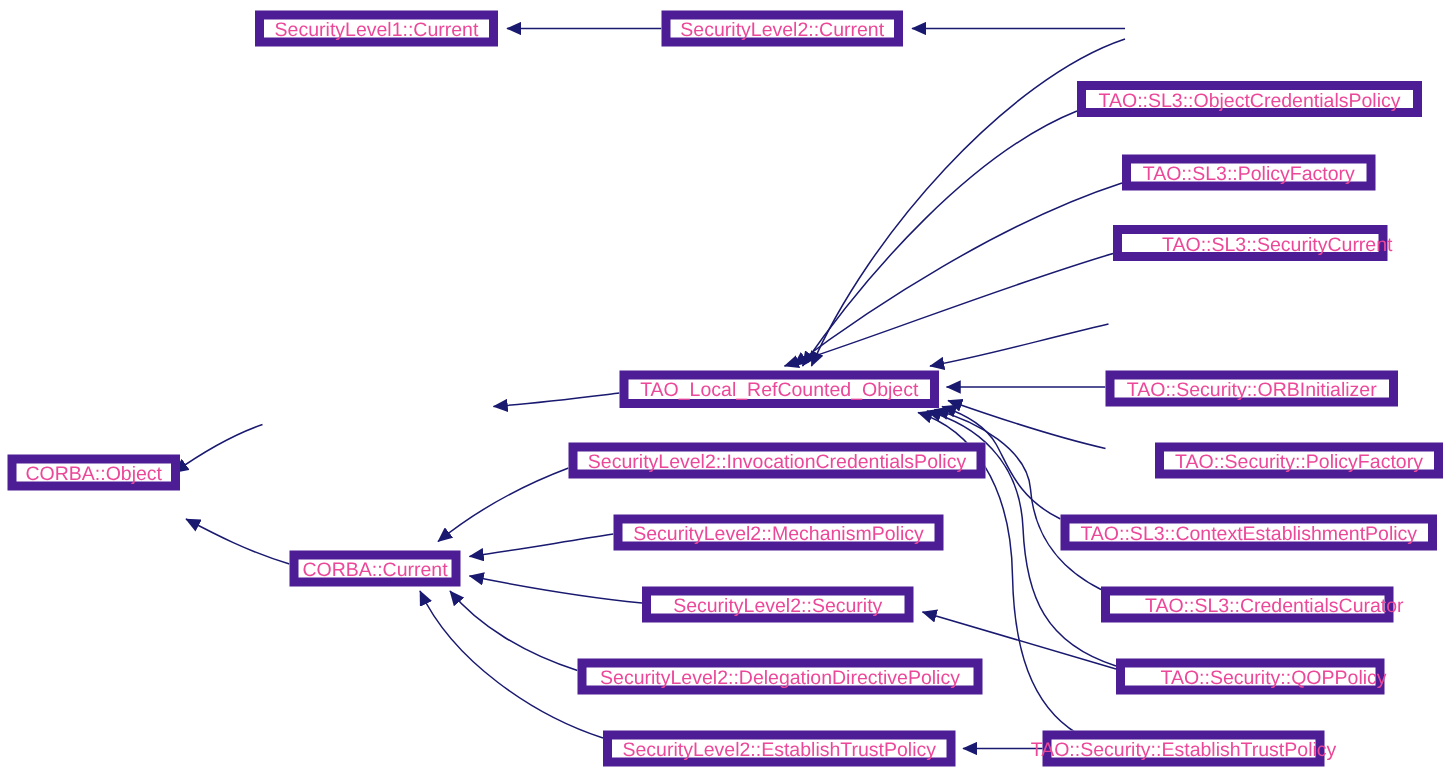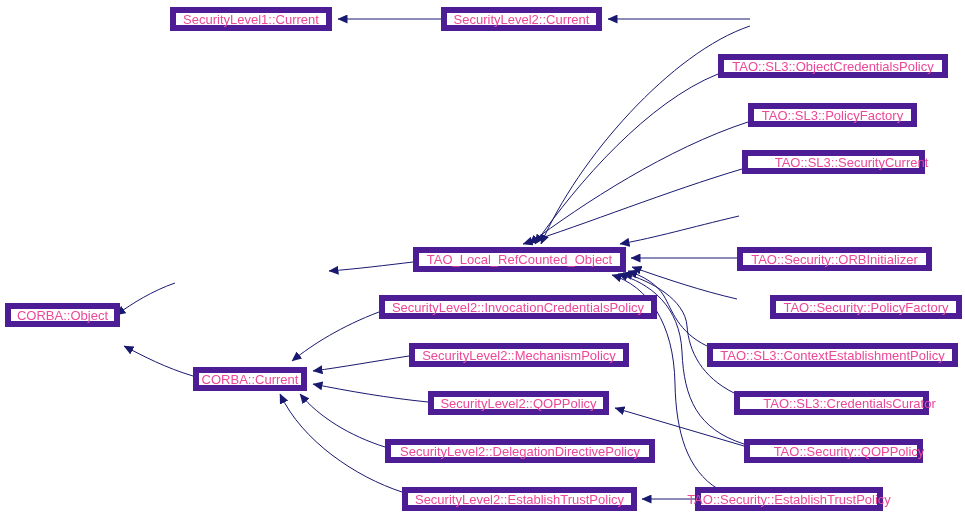--- a/index.html
+++ b/index.html
@@ -108,20 +108,20 @@
   <div class="node" id="n-sl3_policyfactory">TAO::SL3::PolicyFactory</div>
   <div class="node" id="n-sl3_securitycurrent">TAO::SL3::SecurityCurrent</div>
   <div class="node" id="n-sec_orbinitializer">TAO::Security::ORBInitializer</div>
   <div class="node" id="n-tao_local_refcounted_object">TAO_Local_RefCounted_Object</div>
   <div class="node" id="n-sl2_invocationcredentialspolicy">SecurityLevel2::InvocationCredentialsPolicy</div>
   <div class="node" id="n-sec_policyfactory">TAO::Security::PolicyFactory</div>
   <div class="node" id="n-corba_object">CORBA::Object</div>
   <div class="node" id="n-sl2_mechanismpolicy">SecurityLevel2::MechanismPolicy</div>
   <div class="node" id="n-sl3_contextestablishmentpolicy">TAO::SL3::ContextEstablishmentPolicy</div>
   <div class="node" id="n-corba_policy">CORBA::Current</div>
-  <div class="node" id="n-sl2_qoppolicy">SecurityLevel2::QOPPolicy</div>
+  <div class="node" id="n-sl2_qoppolicy">SecurityLevel2::Security</div>
   <div class="node" id="n-sl3_credentialscurator">TAO::SL3::CredentialsCurator</div>
   <div class="node" id="n-sl2_delegationdirectivepolicy">SecurityLevel2::DelegationDirectivePolicy</div>
   <div class="node" id="n-sec_qoppolicy">TAO::Security::QOPPolicy</div>
   <div class="node" id="n-sl2_establishtrustpolicy">SecurityLevel2::EstablishTrustPolicy</div>
   <div class="node" id="n-sec_establishtrustpolicy">TAO::Security::EstablishTrustPolicy</div>
 
 </div>
 
 </body></html>

